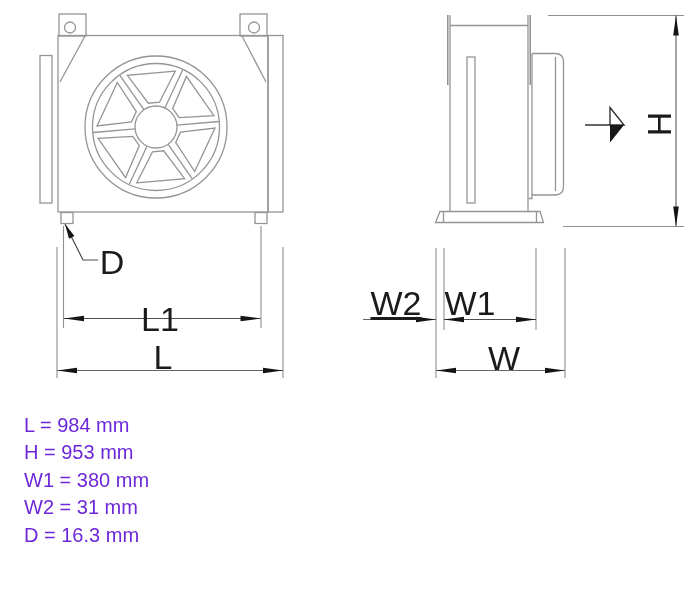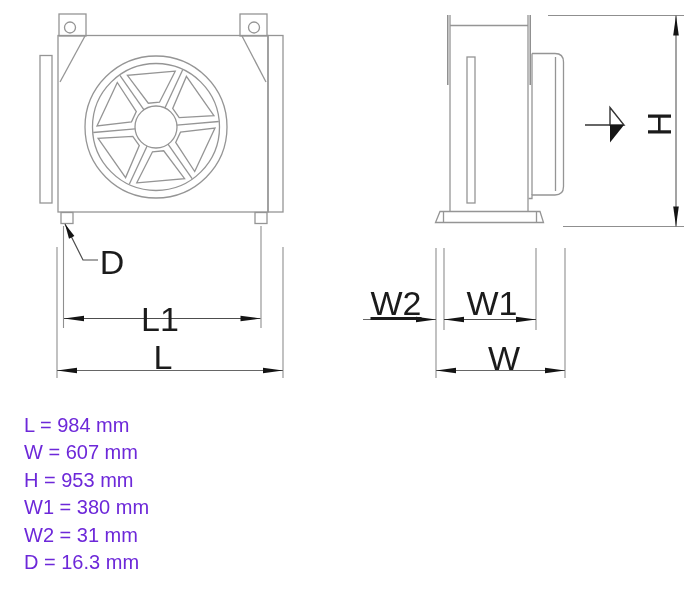--- a/index.html
+++ b/index.html
@@ -130,26 +130,25 @@
       <polygon points="676,15.5 673.2,35.5 678.8,35.5"></polygon>
       <polygon points="676,226.5 673.2,206.5 678.8,206.5"></polygon>
       <polygon points="65,224 69,238.8 74.4,236.1"></polygon>
     </g>
   </svg>
 
   <div class="dim-label" style="left:92px;  top:244px; width:40px;">D</div>
   <div class="dim-label" style="left:128px; top:285px; width:64px;margin-top:16px;">L1</div>
   <div class="dim-label" style="left:141px; top:339px; width:44px;">L</div>
   <div class="dim-label" style="left:364px; top:285px; width:64px;text-decoration:underline;">W2</div>
-  <div class="dim-label" style="left:460px; top:285px; width:64px;">W1</div>
+  <div class="dim-label" style="left:438px; top:285px; width:64px;">W1</div>
   <div class="dim-label" style="left:482px; top:340px; width:44px;">W</div>
   <div class="dim-label rot" style="left:641px; top:106px; width:36px; height:36px;">H</div>
 
   <div id="spec-list">
     <div class="spec-row">L = 984 mm</div>
-    <div class="spec-row">W = 607 mm</div>
     <div class="spec-row">H = 953 mm</div>
     <div class="spec-row">W1 = 380 mm</div>
     <div class="spec-row">W2 = 31 mm</div>
     <div class="spec-row">D = 16.3 mm</div>
   </div>
 
 </div>
 
 </body></html>

